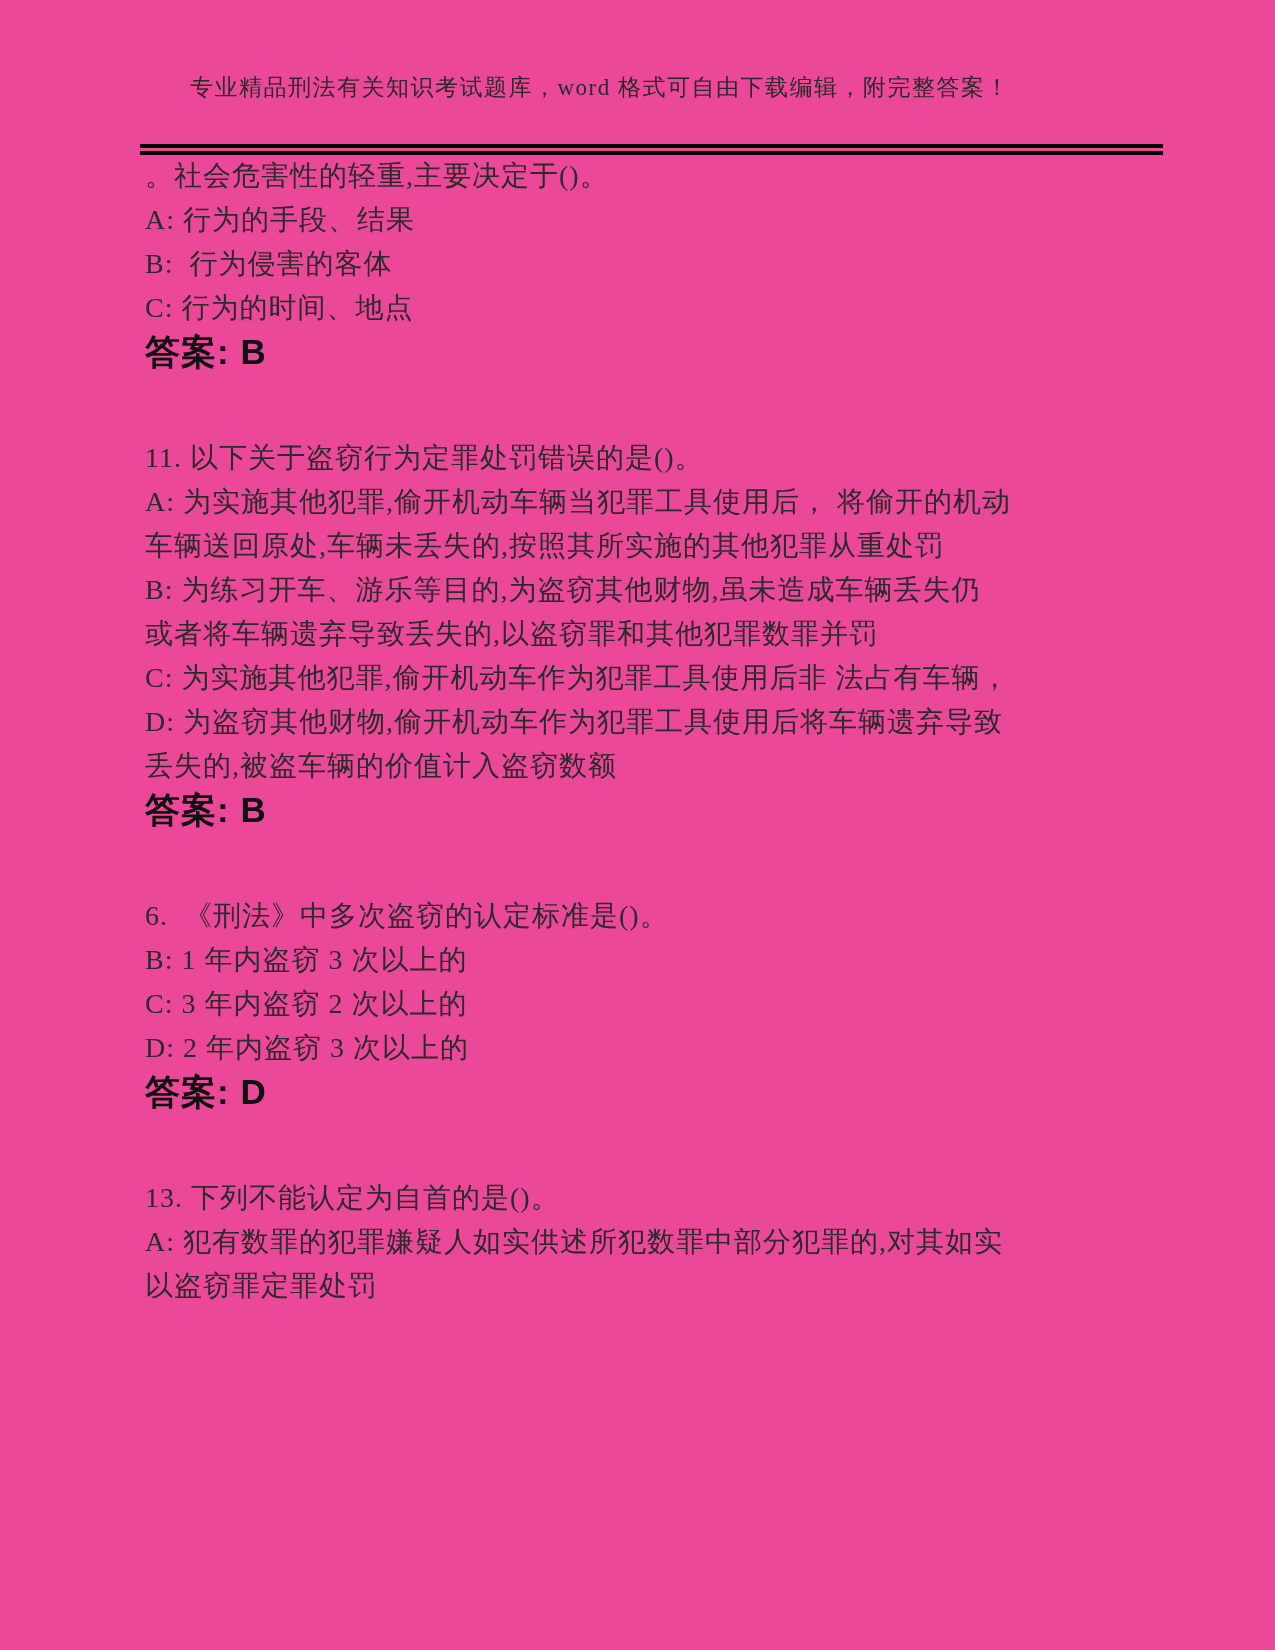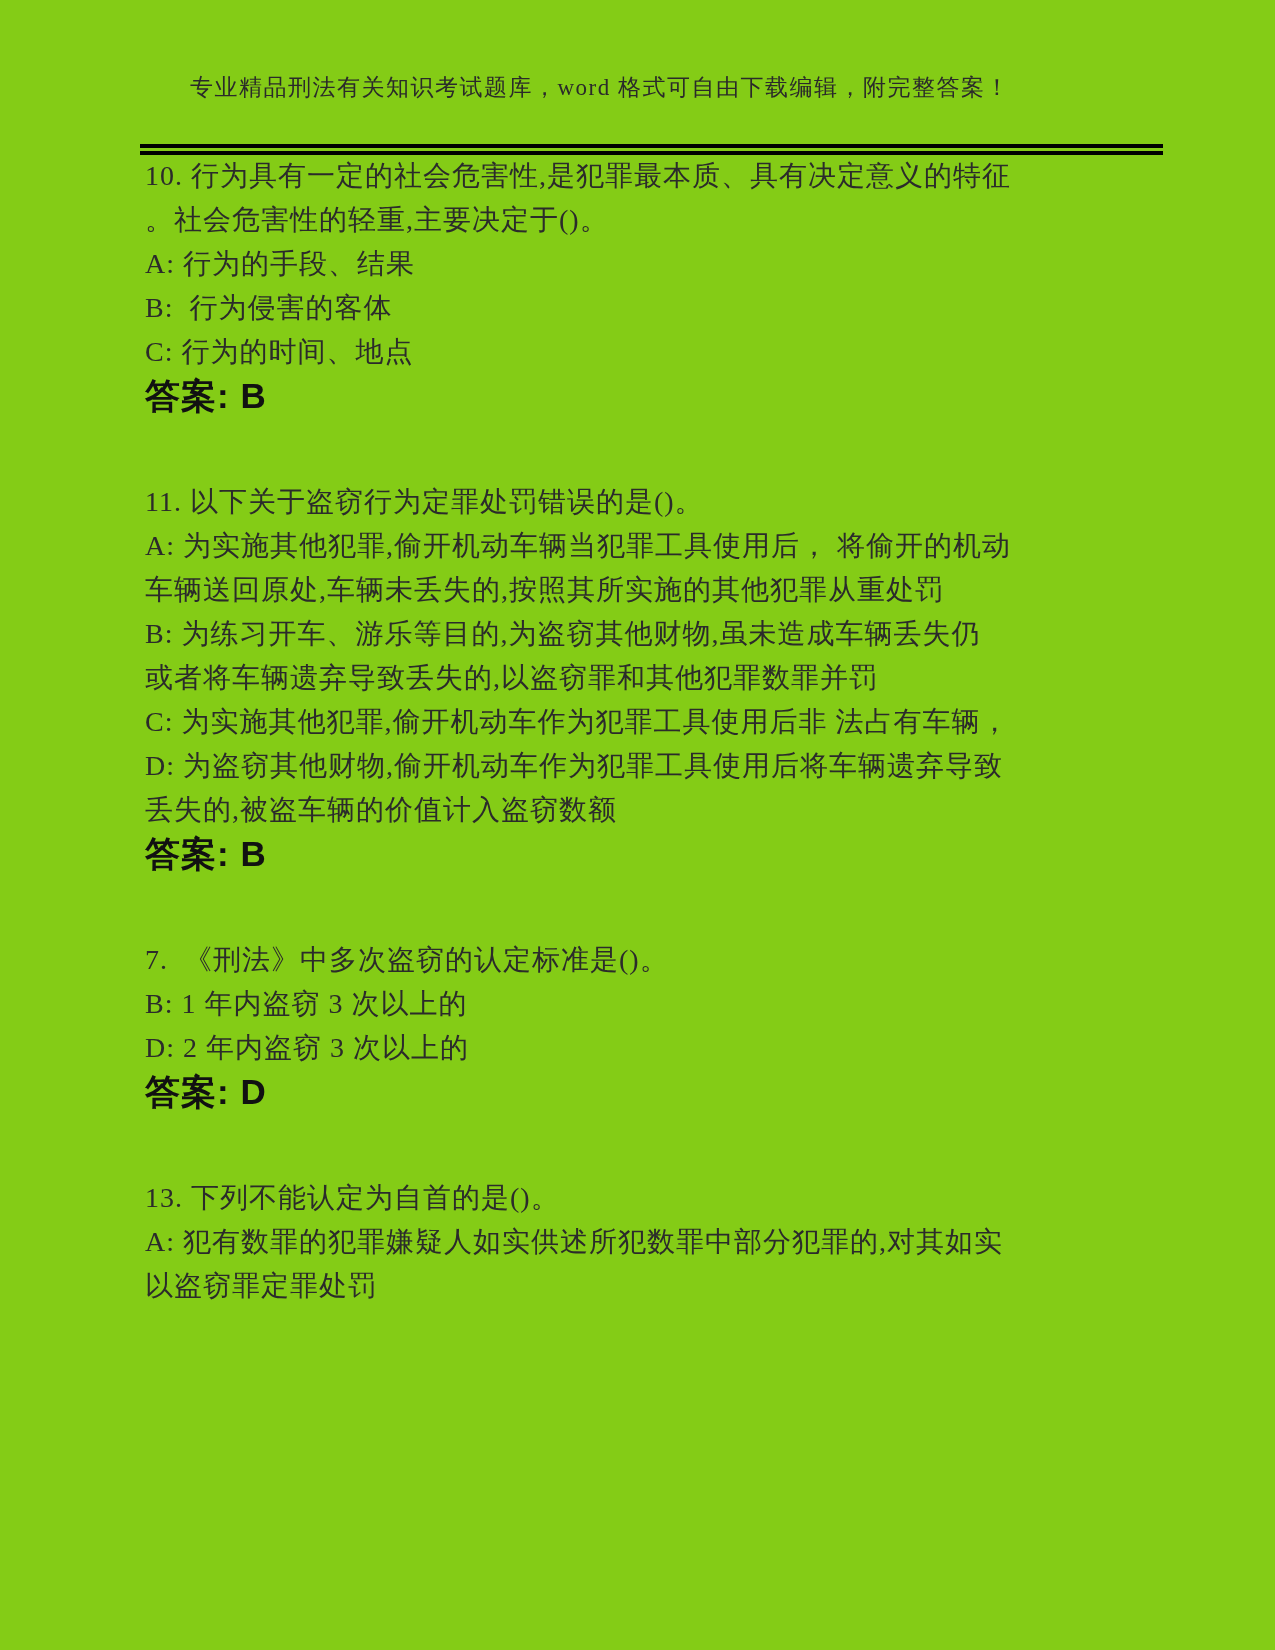--- a/index.html
+++ b/index.html
@@ -2,21 +2,21 @@
 <html><head>
 <meta charset="utf-8">
 <style>
   * { margin: 0; padding: 0; box-sizing: border-box; }
   html, body { background: #e9e9e9; }
   body { font-family: "Liberation Serif", serif; }
   .page {
     position: relative;
     width: 1275px;
     height: 1650px;
-    background: #84cc16;
+    background: #ec4899;
     margin: 0 auto;
     overflow: hidden;
     color: #1f1f1f;
   }
   .banner {
     position: absolute;
     top: 72px;
     left: 190px;
     font-size: 23px;
     letter-spacing: 1.5px;
@@ -63,43 +63,43 @@
 
 <div class="page">
 
   <div class="banner">专业精品刑法有关知识考试题库，word 格式可自由下载编辑，附完整答案！</div>
 
   <div class="rule"></div>
 
   <div class="content">
 
     <div class="question">
-      <div class="line">10. 行为具有一定的社会危害性,是犯罪最本质、具有决定意义的特征</div>
       <div class="line">。社会危害性的轻重,主要决定于()。</div>
       <div class="line">A: 行为的手段、结果</div>
       <div class="line">B:  行为侵害的客体</div>
       <div class="line">C: 行为的时间、地点</div>
       <div class="answer-line">答案: B</div>
     </div>
 
     <div class="question">
       <div class="line">11. 以下关于盗窃行为定罪处罚错误的是()。</div>
       <div class="line">A: 为实施其他犯罪,偷开机动车辆当犯罪工具使用后， 将偷开的机动</div>
       <div class="line">车辆送回原处,车辆未丢失的,按照其所实施的其他犯罪从重处罚</div>
       <div class="line">B: 为练习开车、游乐等目的,为盗窃其他财物,虽未造成车辆丢失仍</div>
       <div class="line">或者将车辆遗弃导致丢失的,以盗窃罪和其他犯罪数罪并罚</div>
       <div class="line">C: 为实施其他犯罪,偷开机动车作为犯罪工具使用后非 法占有车辆，</div>
       <div class="line">D: 为盗窃其他财物,偷开机动车作为犯罪工具使用后将车辆遗弃导致</div>
       <div class="line">丢失的,被盗车辆的价值计入盗窃数额</div>
       <div class="answer-line">答案: B</div>
     </div>
 
     <div class="question">
-      <div class="line">7.  《刑法》中多次盗窃的认定标准是()。</div>
+      <div class="line">6.  《刑法》中多次盗窃的认定标准是()。</div>
       <div class="line">B: 1 年内盗窃 3 次以上的</div>
+      <div class="line">C: 3 年内盗窃 2 次以上的</div>
       <div class="line">D: 2 年内盗窃 3 次以上的</div>
       <div class="answer-line">答案: D</div>
     </div>
 
     <div class="question">
       <div class="line">13. 下列不能认定为自首的是()。</div>
       <div class="line">A: 犯有数罪的犯罪嫌疑人如实供述所犯数罪中部分犯罪的,对其如实</div>
       <div class="line">以盗窃罪定罪处罚</div>
     </div>
 

